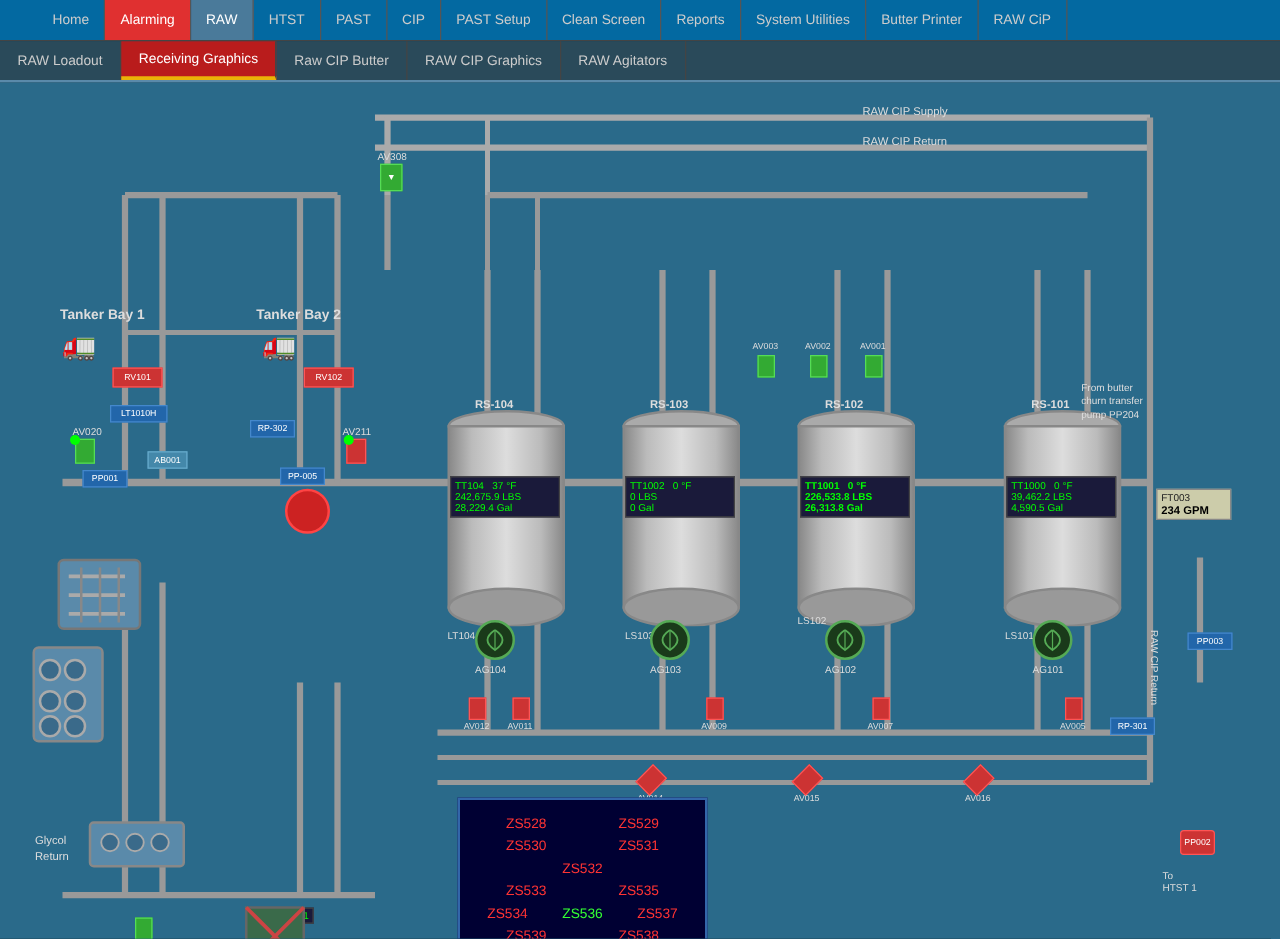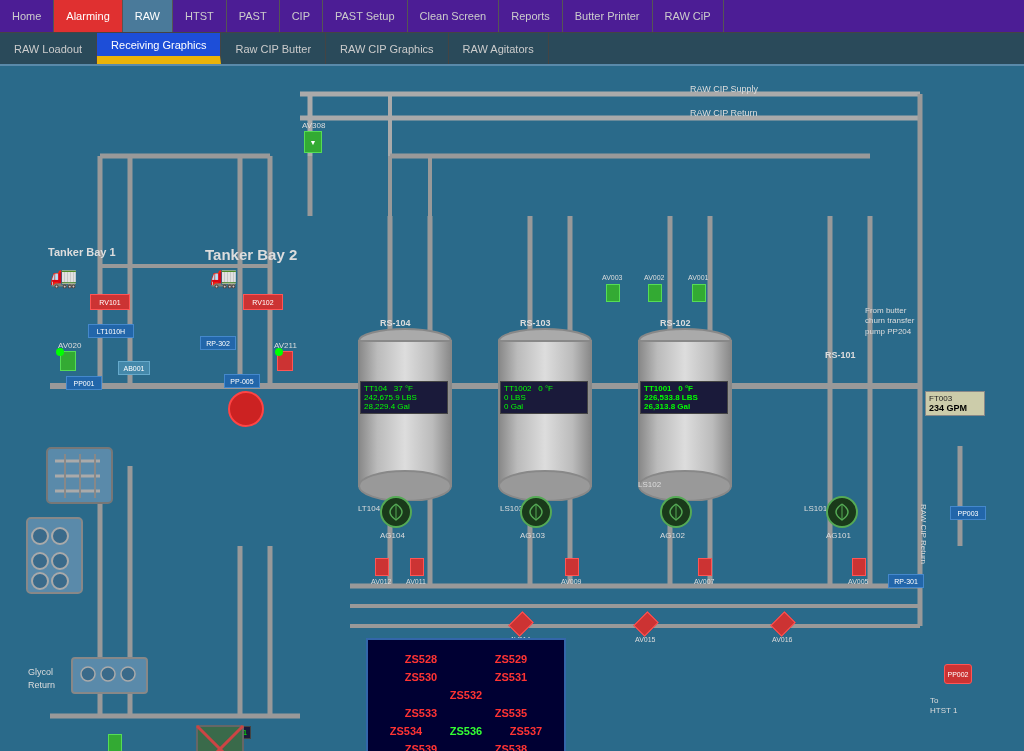--- a/index.html
+++ b/index.html
@@ -1,58 +1,59 @@
 <!DOCTYPE html>
 <html><head>
   <meta charset="utf-8">
   <style>
     * { margin: 0; padding: 0; box-sizing: border-box; }
     body { width: 1024px; height: 751px; background: #1a3a4a; font-family: Arial, sans-serif; overflow: hidden; font-size: 11px; }
 
     
-    .top-nav { display: flex; background: #4c1d95; border-bottom: 1px solid #444; height: 33px; }
+    .top-nav { display: flex; background: #0369a1; border-bottom: 1px solid #444; height: 33px; padding-left: 30px; }
     .top-nav-item { padding: 0 12px; display: flex; align-items: center; justify-content: center; color: #ccc; cursor: pointer; border-right: 1px solid #555; font-size: 11px; white-space: nowrap; }
     .top-nav-item.active { background: #e03030; color: white; }
     .top-nav-item.raw-active { background: #4a7a9a; color: white; }
 
     
     .sub-nav { display: flex; background: #2a4a5a; border-bottom: 2px solid #5a8aaa; height: 33px; }
     .sub-nav-item { padding: 0 14px; display: flex; align-items: center; justify-content: center; color: #ccc; cursor: pointer; border-right: 1px solid #444; font-size: 11px; white-space: nowrap; }
-    .sub-nav-item.active { background: #1d4ed8; color: white; border-bottom: 8px solid #eab308; }
+    .sub-nav-item.active { background: #b91c1c; color: white; border-bottom: 3px solid #eab308; }
 
     
     .main { width: 1024px; height: 685px; background: #2a6a8a; position: relative; overflow: hidden; }
 
     
     .label { position: absolute; color: #dddddd; font-size: 9px; white-space: nowrap; }
 
     
     .valve { position: absolute; width: 18px; height: 22px; background: #cc3333; border: 1px solid #ff5555; cursor: pointer; display: flex; align-items: center; justify-content: center; }
     .valve-green { background: #33aa33; border-color: #55dd55; }
 
     
     .status-panel { position: absolute; background: #000033; border: 2px solid #3366aa; padding: 8px; }
     .status-row { display: flex; justify-content: space-around; margin: 4px 0; }
-    .status-item { color: #ff3333; font-size: 11px; font-weight: bold; cursor: pointer; padding: 1px 4px; }
+    .status-item { color: #ff3333; font-size: 11px; font-weight: normal; cursor: pointer; padding: 1px 4px; }
     .status-item.green { color: #33ff33; }
     @keyframes spin { from { transform: rotate(0deg); } to { transform: rotate(360deg); } }
   </style>
 </head>
 <body>
 
 <div class="top-nav">
   <div class="top-nav-item">Home</div>
   <div class="top-nav-item active">Alarming</div>
   <div class="top-nav-item raw-active">RAW</div>
   <div class="top-nav-item">HTST</div>
   <div class="top-nav-item">PAST</div>
   <div class="top-nav-item">CIP</div>
   <div class="top-nav-item">PAST Setup</div>
   <div class="top-nav-item">Clean Screen</div>
   <div class="top-nav-item">Reports</div>
+  <div class="top-nav-item">System Utilities</div>
   <div class="top-nav-item">Butter Printer</div>
   <div class="top-nav-item">RAW CiP</div>
 </div>
 
 <div class="sub-nav">
   <div class="sub-nav-item">RAW Loadout</div>
   <div class="sub-nav-item active">Receiving Graphics</div>
   <div class="sub-nav-item">Raw CIP Butter</div>
   <div class="sub-nav-item">RAW CIP Graphics</div>
   <div class="sub-nav-item">RAW Agitators</div>
@@ -144,21 +145,21 @@
 
   <div style="position:absolute;top:295px;left:118px;background:#4488aa;border:1px solid #66aacc;width:32px;height:14px;display:flex;align-items:center;justify-content:center;">
     <span style="color:white;font-size:7px;">AB001</span>
   </div>
 
   <div style="position:absolute;top:270px;left:200px;background:#2266aa;border:1px solid #4488cc;width:36px;height:14px;display:flex;align-items:center;justify-content:center;">
     <span style="color:white;font-size:7px;">RP-302</span>
   </div>
 
   <div style="position:absolute;top:180px;left:205px;">
-    <span style="color:#ddd;font-size:15px;font-weight:bold;">Tanker Bay 2</span>
+    <span style="color:#ddd;font-size:11px;font-weight:bold;">Tanker Bay 2</span>
   </div>
 
   <div style="position:absolute;top:198px;left:210px;color:#cc3333;font-size:22px;">🚛</div>
 
   <div style="position:absolute;top:228px;left:243px;background:#cc3333;border:1px solid #ff5555;width:40px;height:16px;display:flex;align-items:center;justify-content:center;">
     <span style="color:white;font-size:7px;">RV102</span>
   </div>
 
   <div class="valve" style="top:285px;left:277px;width:16px;height:20px;"></div>
   <div class="label" style="top:275px;left:274px;font-size:8px;">AV211</div>
@@ -237,30 +238,42 @@
       <rect x="4" y="15" width="92" height="145" fill="url(#tankGrad)" stroke="#888" stroke-width="2"></rect>
       <ellipse cx="50" cy="160" rx="46" ry="15" fill="#999" stroke="#888" stroke-width="2"></ellipse>
     </svg>
     <div style="position:absolute;top:55px;left:5px;background:#1a1a3a;color:#00ff00;font-size:8px;padding:2px 3px;border:1px solid #444;width:88px;">
       <div>TT1001 &nbsp; 0 °F</div>
       <div>226,533.8 LBS</div>
       <div>26,313.8 Gal</div>
     </div>
   </div>
   <div class="label" style="top:252px;left:660px;color:#ddd;font-weight:bold;">RS-102</div>
-  <div class="label" style="top:414px;left:638px;font-size:8px;">LS102</div>
+  <div class="label" style="top:426px;left:638px;font-size:8px;">LS102</div>
   <div style="position:absolute;top:430px;left:660px;width:32px;height:32px;border-radius:50%;border:2px solid #55aa55;background:#1a3a1a;display:flex;align-items:center;justify-content:center;">
     <svg width="24" height="24">
         <path d="M12,4 Q18,8 18,12 Q18,16 12,20 Q6,16 6,12 Q6,8 12,4" fill="none" stroke="#55aa55" stroke-width="1.5"></path>
         <line x1="12" y1="4" x2="12" y2="20" stroke="#55aa55" stroke-width="1"></line>
       </svg>
   </div>
   <div class="label" style="top:465px;left:660px;font-size:8px;">AG102</div>
 
-  <div class="label" style="top:252px;left:825px;color:#ddd;font-weight:bold;margin-top:32px;">RS-101</div>
+  <div style="position:absolute;top:260px;left:800px;width:100px;height:175px;">
+    <svg width="100" height="175">
+      <ellipse cx="50" cy="15" rx="46" ry="12" fill="#aaa" stroke="#888" stroke-width="2"></ellipse>
+      <rect x="4" y="15" width="92" height="145" fill="url(#tankGrad)" stroke="#888" stroke-width="2"></rect>
+      <ellipse cx="50" cy="160" rx="46" ry="15" fill="#999" stroke="#888" stroke-width="2"></ellipse>
+    </svg>
+    <div style="position:absolute;top:55px;left:5px;background:#1a1a3a;color:#00ff00;font-size:8px;padding:2px 3px;border:1px solid #444;width:88px;">
+      <div>TT1000 &nbsp; 0 °F</div>
+      <div>39,462.2 LBS</div>
+      <div>4,590.5 Gal</div>
+    </div>
+  </div>
+  <div class="label" style="top:252px;left:825px;color:#ddd;font-weight:bold;">RS-101</div>
   <div class="label" style="top:438px;left:804px;font-size:8px;">LS101</div>
   <div style="position:absolute;top:430px;left:826px;width:32px;height:32px;border-radius:50%;border:2px solid #55aa55;background:#1a3a1a;display:flex;align-items:center;justify-content:center;">
     <svg width="24" height="24">
         <path d="M12,4 Q18,8 18,12 Q18,16 12,20 Q6,16 6,12 Q6,8 12,4" fill="none" stroke="#55aa55" stroke-width="1.5"></path>
         <line x1="12" y1="4" x2="12" y2="20" stroke="#55aa55" stroke-width="1"></line>
       </svg>
   </div>
   <div class="label" style="top:465px;left:826px;font-size:8px;">AG101</div>
 
   <div class="valve valve-green" style="top:218px;left:606px;width:14px;height:18px;"></div>

